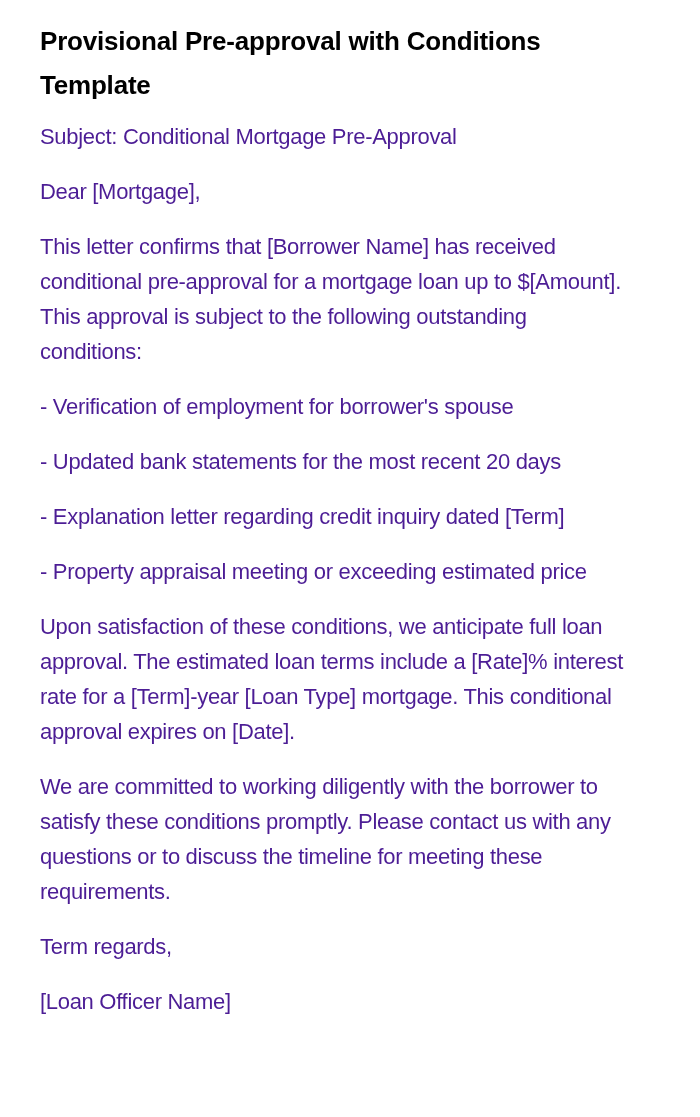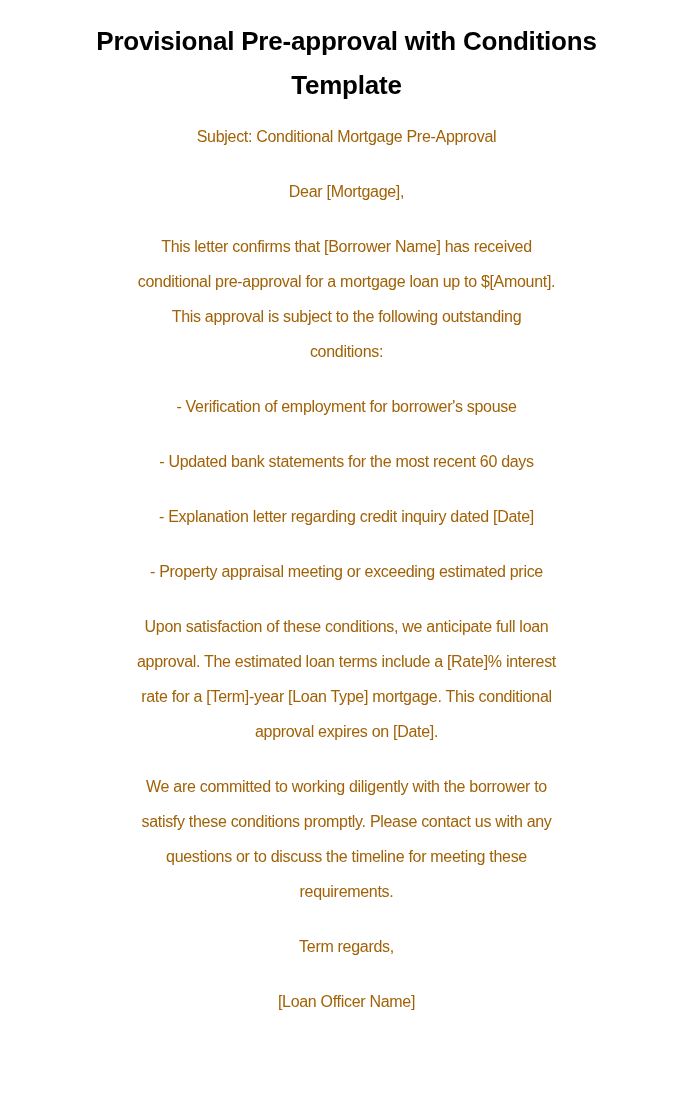--- a/index.html
+++ b/index.html
@@ -8,57 +8,56 @@
     background: #ffffff;
   }
   body {
     width: 700px;
     min-height: 1117px;
     font-family: "Liberation Sans", sans-serif;
     color: #000000;
     overflow: hidden;
   }
   .doc {
-    padding: 0 36px 0 29px;
-    text-align: center;
+    padding: 0 36px 0 40px;
   }
   .doc h1 {
     font-size: 26px;
     font-weight: 700;
     line-height: 44px;
     letter-spacing: -0.2px;
     margin: 19px 0 6px 0;
     white-space: pre-line;
     color: #000000;
   }
   .doc p {
-    font-size: 16px;
+    font-size: 22px;
     font-weight: 400;
     line-height: 35px;
     letter-spacing: -0.3px;
     margin: 12px 0 20px 0;
     white-space: pre-line;
-    color: #a16207;
+    color: #4c1d95;
   }
 </style>
 </head>
 <body>
 
 <main class="doc">
   <h1>Provisional Pre-approval with Conditions
 Template</h1>
   <p>Subject: Conditional Mortgage Pre-Approval</p>
   <p>Dear [Mortgage],</p>
   <p>This letter confirms that [Borrower Name] has received
 conditional pre-approval for a mortgage loan up to $[Amount].
 This approval is subject to the following outstanding
 conditions:</p>
   <p>- Verification of employment for borrower's spouse</p>
-  <p>- Updated bank statements for the most recent 60 days</p>
-  <p>- Explanation letter regarding credit inquiry dated [Date]</p>
+  <p>- Updated bank statements for the most recent 20 days</p>
+  <p>- Explanation letter regarding credit inquiry dated [Term]</p>
   <p>- Property appraisal meeting or exceeding estimated price</p>
   <p>Upon satisfaction of these conditions, we anticipate full loan
 approval. The estimated loan terms include a [Rate]% interest
 rate for a [Term]-year [Loan Type] mortgage. This conditional
 approval expires on [Date].</p>
   <p>We are committed to working diligently with the borrower to
 satisfy these conditions promptly. Please contact us with any
 questions or to discuss the timeline for meeting these
 requirements.</p>
   <p>Term regards,</p>

